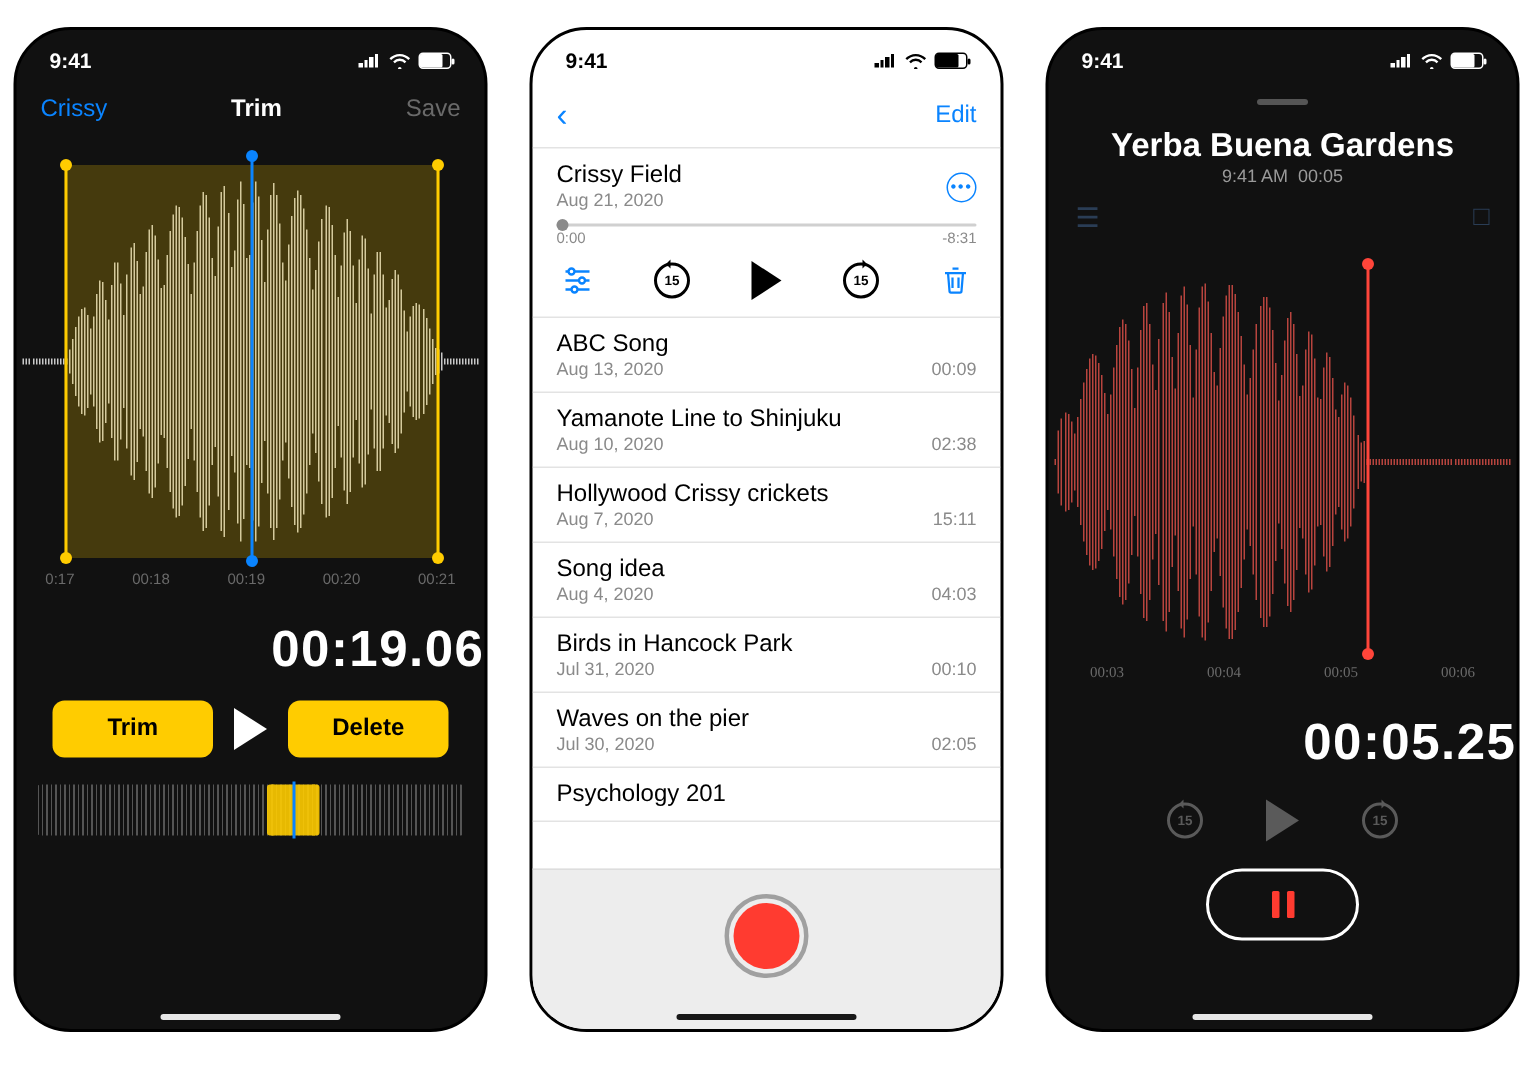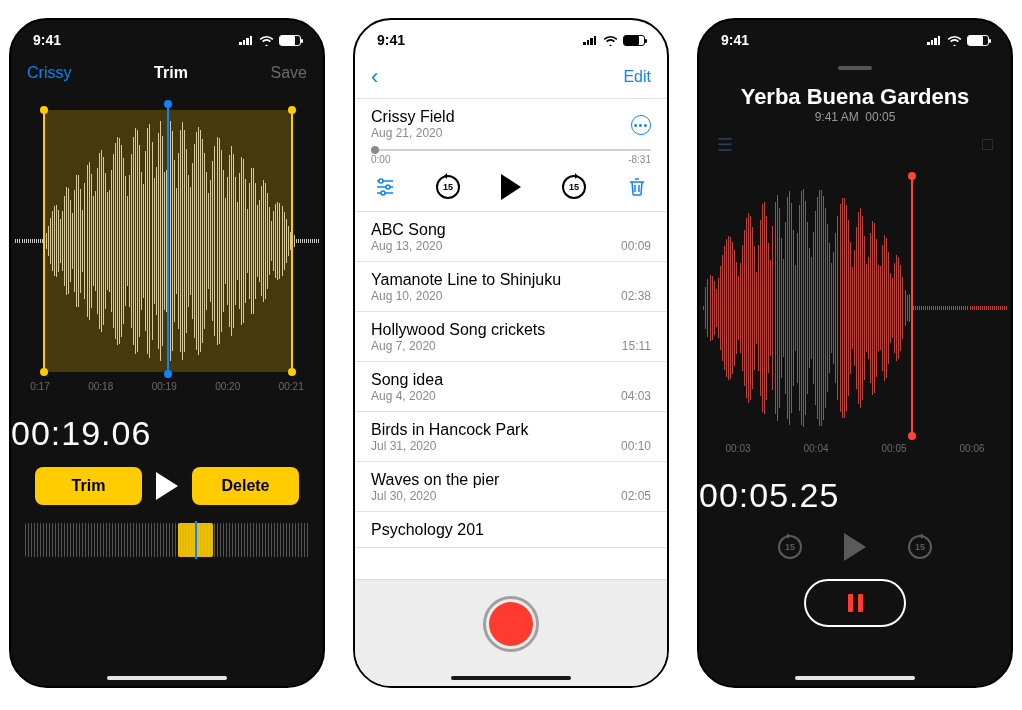--- a/index.html
+++ b/index.html
@@ -61,21 +61,21 @@
   .trim-box .h-tl{top:-4px;left:-5px}.trim-box .h-tr{top:-4px;right:-5px}
   .trim-box .h-bl{bottom:-4px;left:-5px}.trim-box .h-br{bottom:-4px;right:-5px}
   .playhead { position:absolute; top:8px; bottom:22px; width:2px; background:#0a84ff; }
   .playhead::before,.playhead::after{content:"";position:absolute;left:-3px;width:8px;height:8px;background:#0a84ff;border-radius:50%;}
   .playhead::before{top:-4px}.playhead::after{bottom:-4px}
   .playhead.red{background:#ff453a;}
   .playhead.red::before,.playhead.red::after{background:#ff453a;}
   .wave-svg { position:absolute; top:16px; bottom:26px; left:0; right:0; display:flex; align-items:center; justify-content:center; gap:1.5px; padding:0 4px; }
   .wave-svg span { display:block; width:1.6px; background:#c9c9c9; }
 
-  .big-time { text-align:left; font-size:34px; font-weight:400; letter-spacing:1px; padding:18px 0 14px; font-variant-numeric: tabular-nums;}
+  .big-time { text-align:right; font-size:34px; font-weight:700; letter-spacing:1px; padding:18px 0 14px; font-variant-numeric: tabular-nums;}
 
   .action-row { display:flex; justify-content:space-between; align-items:center; padding:0 24px; gap:14px;}
   .pill-btn { flex:1; background:#ffcc00; color:#000; font-weight:600; text-align:center; padding:10px 0; border-radius:8px;}
   .play-tri { width:0;height:0;border-left:22px solid #fff;border-top:14px solid transparent;border-bottom:14px solid transparent; }
 
   .scrubber { margin:18px 14px 0; height:34px; position:relative; background:repeating-linear-gradient(90deg,#555 0 1px,transparent 1px 3px); border-radius:2px;}
   .scrubber .sel { position:absolute; top:0; bottom:0; background:#ffcc00; opacity:0.9; }
   .scrubber .sel::before,.scrubber .sel::after{content:"";position:absolute;top:0;bottom:0;width:6px;background:#ffcc00;border-radius:2px;}
   .scrubber .sel::before{left:-3px}.scrubber .sel::after{right:-3px}
   .scrubber .ph{position:absolute;top:-2px;bottom:-2px;width:2px;background:#0a84ff;}
@@ -395,21 +395,21 @@
           <span class="rt">ABC Song</span>
           <span class="rs">Aug 13, 2020</span>
           <span class="dur">00:09</span>
         </div>
         <div class="row">
           <span class="rt">Yamanote Line to Shinjuku</span>
           <span class="rs">Aug 10, 2020</span>
           <span class="dur">02:38</span>
         </div>
         <div class="row">
-          <span class="rt">Hollywood Song crickets</span>
+          <span class="rt">Hollywood Crissy crickets</span>
           <span class="rs">Aug 7, 2020</span>
           <span class="dur">15:11</span>
         </div>
         <div class="row">
           <span class="rt">Song idea</span>
           <span class="rs">Aug 4, 2020</span>
           <span class="dur">04:03</span>
         </div>
         <div class="row">
           <span class="rt">Birds in Hancock Park</span>
@@ -456,21 +456,21 @@
   <div class="grabber"></div>
   <div class="rec-title">Yerba Buena Gardens</div>
   <div class="rec-subtitle">
     <span>9:41 AM</span>&nbsp;&nbsp;<span>00:05</span>
   </div>
   <div class="mini-icons">
     <span>☰</span>
     <span>□</span>
   </div>
 
-  <div class="wave-area" style="height:290px;">
+  <div class="wave-area" style="height:290px;font-family:Liberation Serif, serif;">
     <div class="wave-svg" id="wave3">
         <span style="height: 4.8px; background: rgb(184, 68, 62);"></span>
         <span style="height: 41.68px; background: rgb(184, 68, 62);"></span>
         <span style="height: 58.7967px; background: rgb(184, 68, 62);"></span>
         <span style="height: 65.7173px; background: rgb(184, 68, 62);"></span>
         <span style="height: 63.287px; background: rgb(184, 68, 62);"></span>
         <span style="height: 53.0167px; background: rgb(184, 68, 62);"></span>
         <span style="height: 37.1279px; background: rgb(184, 68, 62);"></span>
         <span style="height: 59.5133px; background: rgb(184, 68, 62);"></span>
         <span style="height: 84.1864px; background: rgb(184, 68, 62);"></span>

